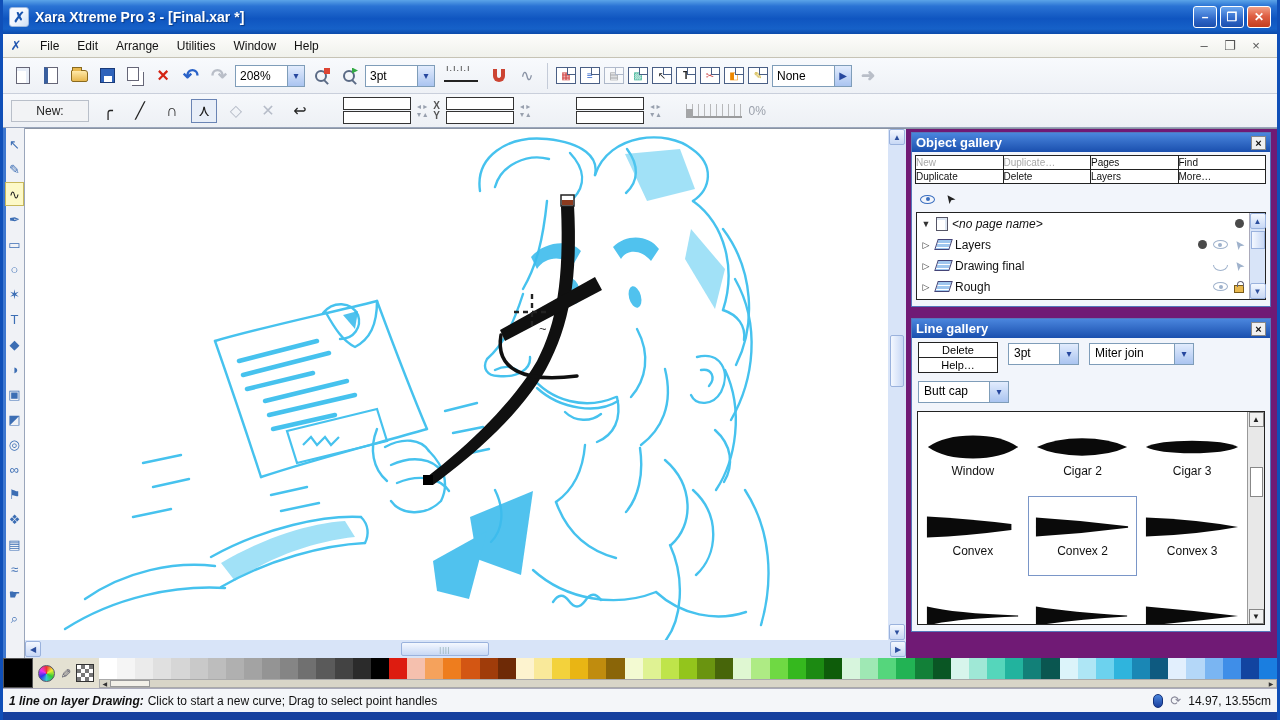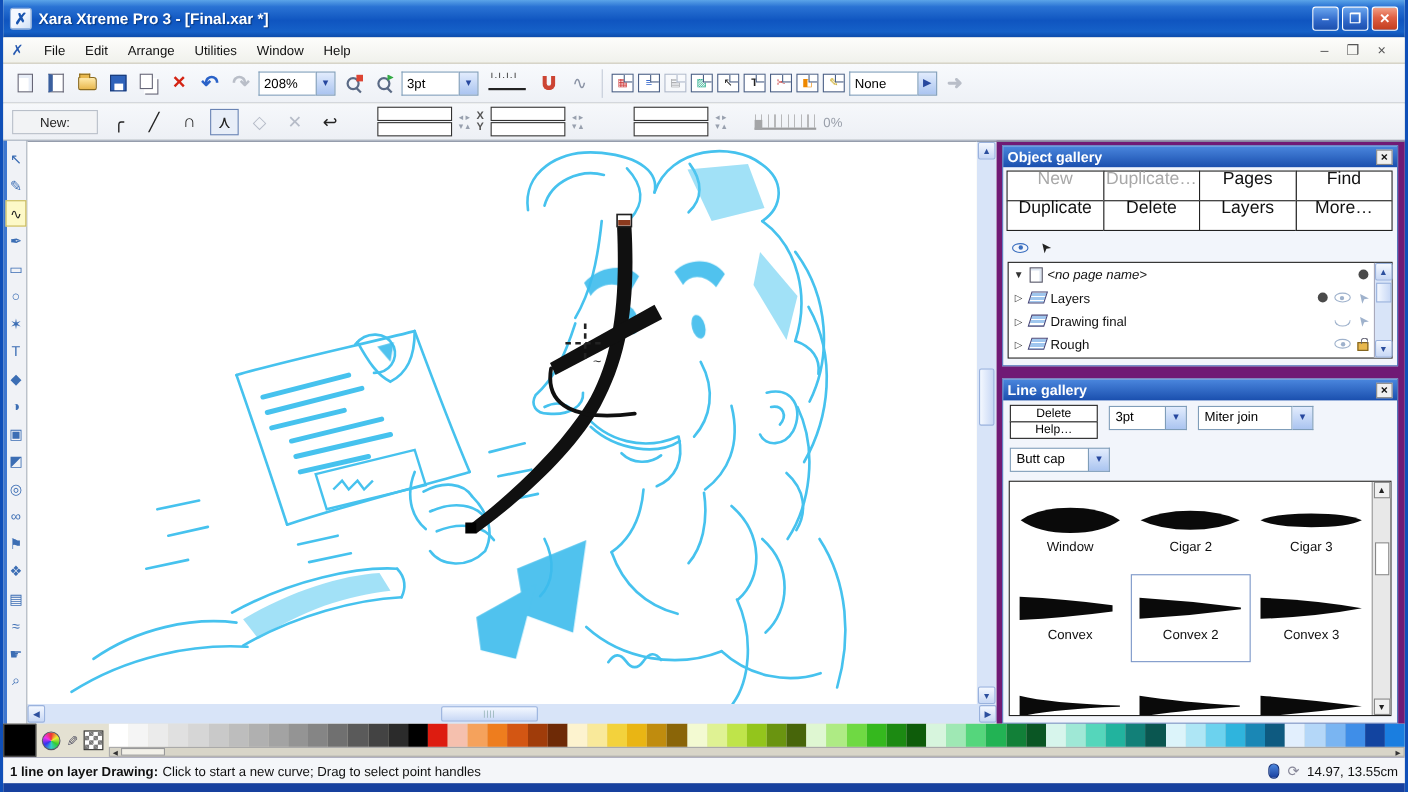--- a/index.html
+++ b/index.html
@@ -80,21 +80,21 @@
   .vthumb { width:14px; height:52px; background:linear-gradient(90deg,#f4f8ff,#c8d8f5); border:1px solid #9ab2dd; border-radius:2px; margin-top:190px; }
   .hthumb { width:88px; height:14px; background:linear-gradient(180deg,#f4f8ff,#c8d8f5); border:1px solid #9ab2dd; border-radius:2px; margin-left:360px; text-align:center; font-size:7px; color:#8aa; letter-spacing:1px; line-height:13px; }
   .vspace { flex:1; } .hspace { flex:1; }
 
   
   .panel-col { flex:1; background:#701a75; padding:3px 6px 0 5px; border-top:1px solid #8a93a3; }
   .panel { border:1px solid #5577bb; background:#f2f5fb; margin-bottom:11px; }
   .panel-title { height:19px; background:linear-gradient(180deg,#4a86dd,#1a4fae); color:#fff; font-weight:bold; font-size:13px; padding:1px 4px; display:flex; align-items:center; }
   .panel-close { margin-left:auto; width:15px; height:14px; background:#f0f0f0; border:1px solid #888; color:#111; font-size:11px; font-weight:bold; line-height:12px; text-align:center; }
   .og-btns { display:grid; grid-template-columns:repeat(4,1fr); margin:4px 4px 2px; }
-  .og-btn { height:28px; background:#fff; border:1px solid #222; margin:-1px 0 0 -1px; font-size:16px; text-align:center; line-height:14px; color:#111; }
+  .og-btn { height:15px; background:#fff; border:1px solid #222; margin:-1px 0 0 -1px; font-size:10px; line-height:14px; color:#111; }
   .og-btn.dis { color:#a8a8a8; }
   .og-iconrow { display:flex; gap:10px; padding:6px 8px 4px; align-items:center; }
   .eye { width:15px; height:9px; border:1.5px solid #3a6ebf; border-radius:50%; position:relative; }
   .eye::after { content:""; position:absolute; width:4px; height:4px; background:#3a6ebf; border-radius:50%; top:1.5px; left:4.5px; }
   .eye.gray { border-color:#9fb2cc; } .eye.gray::after { background:#9fb2cc; }
   .eye.closed { border-radius:0 0 50% 50%/0 0 100% 100%; border-top:none; height:6px; margin-top:4px; }
   .eye.closed::after { display:none; }
   .cursor-g { color:#9fb2cc; font-size:12px; display:inline-block; transform:rotate(-128deg); }
   .cursor-b { color:#222; font-size:12px; display:inline-block; transform:rotate(-128deg); }
   .tree { background:#fff; border:1px solid #222; margin:2px 4px 6px; height:88px; display:flex; }
@@ -138,21 +138,21 @@
   .pal-main { flex:1; display:flex; flex-direction:column; }
   .swatches { display:flex; height:21px; }
   .swatches div { flex:1; }
   .pal-scroll { height:9px; background:#d8d5c8; border:1px solid #aaa; display:flex; align-items:center; font-size:6px; color:#333; }
   .pal-scroll .pbtn { width:10px; text-align:center; }
   .pal-thumb { width:40px; height:7px; background:#f2f0e8; border:1px solid #999; }
   .pal-track { flex:1; }
 
   
   .statusbar { height:24px; background:#f4f6f9; border-top:1px solid #aab; display:flex; align-items:center; padding:0 6px; font-size:12px; color:#111; }
-  .statusbar b { margin-right:4px; }
+  .statusbar b { margin-right:4px;font-style:italic; }
   .status-right { margin-left:auto; display:flex; align-items:center; gap:7px; }
   .mouse-ic { width:10px; height:14px; border-radius:5px; background:linear-gradient(180deg,#4a86dd,#1a3f9e); border:1px solid #12307a; }
   .snap-ic { color:#889; font-size:13px; }
   .bottom-strip { height:8px; background:#16409e; }
 </style>
 </head>
 <body>
 
 <div class="window">
 

